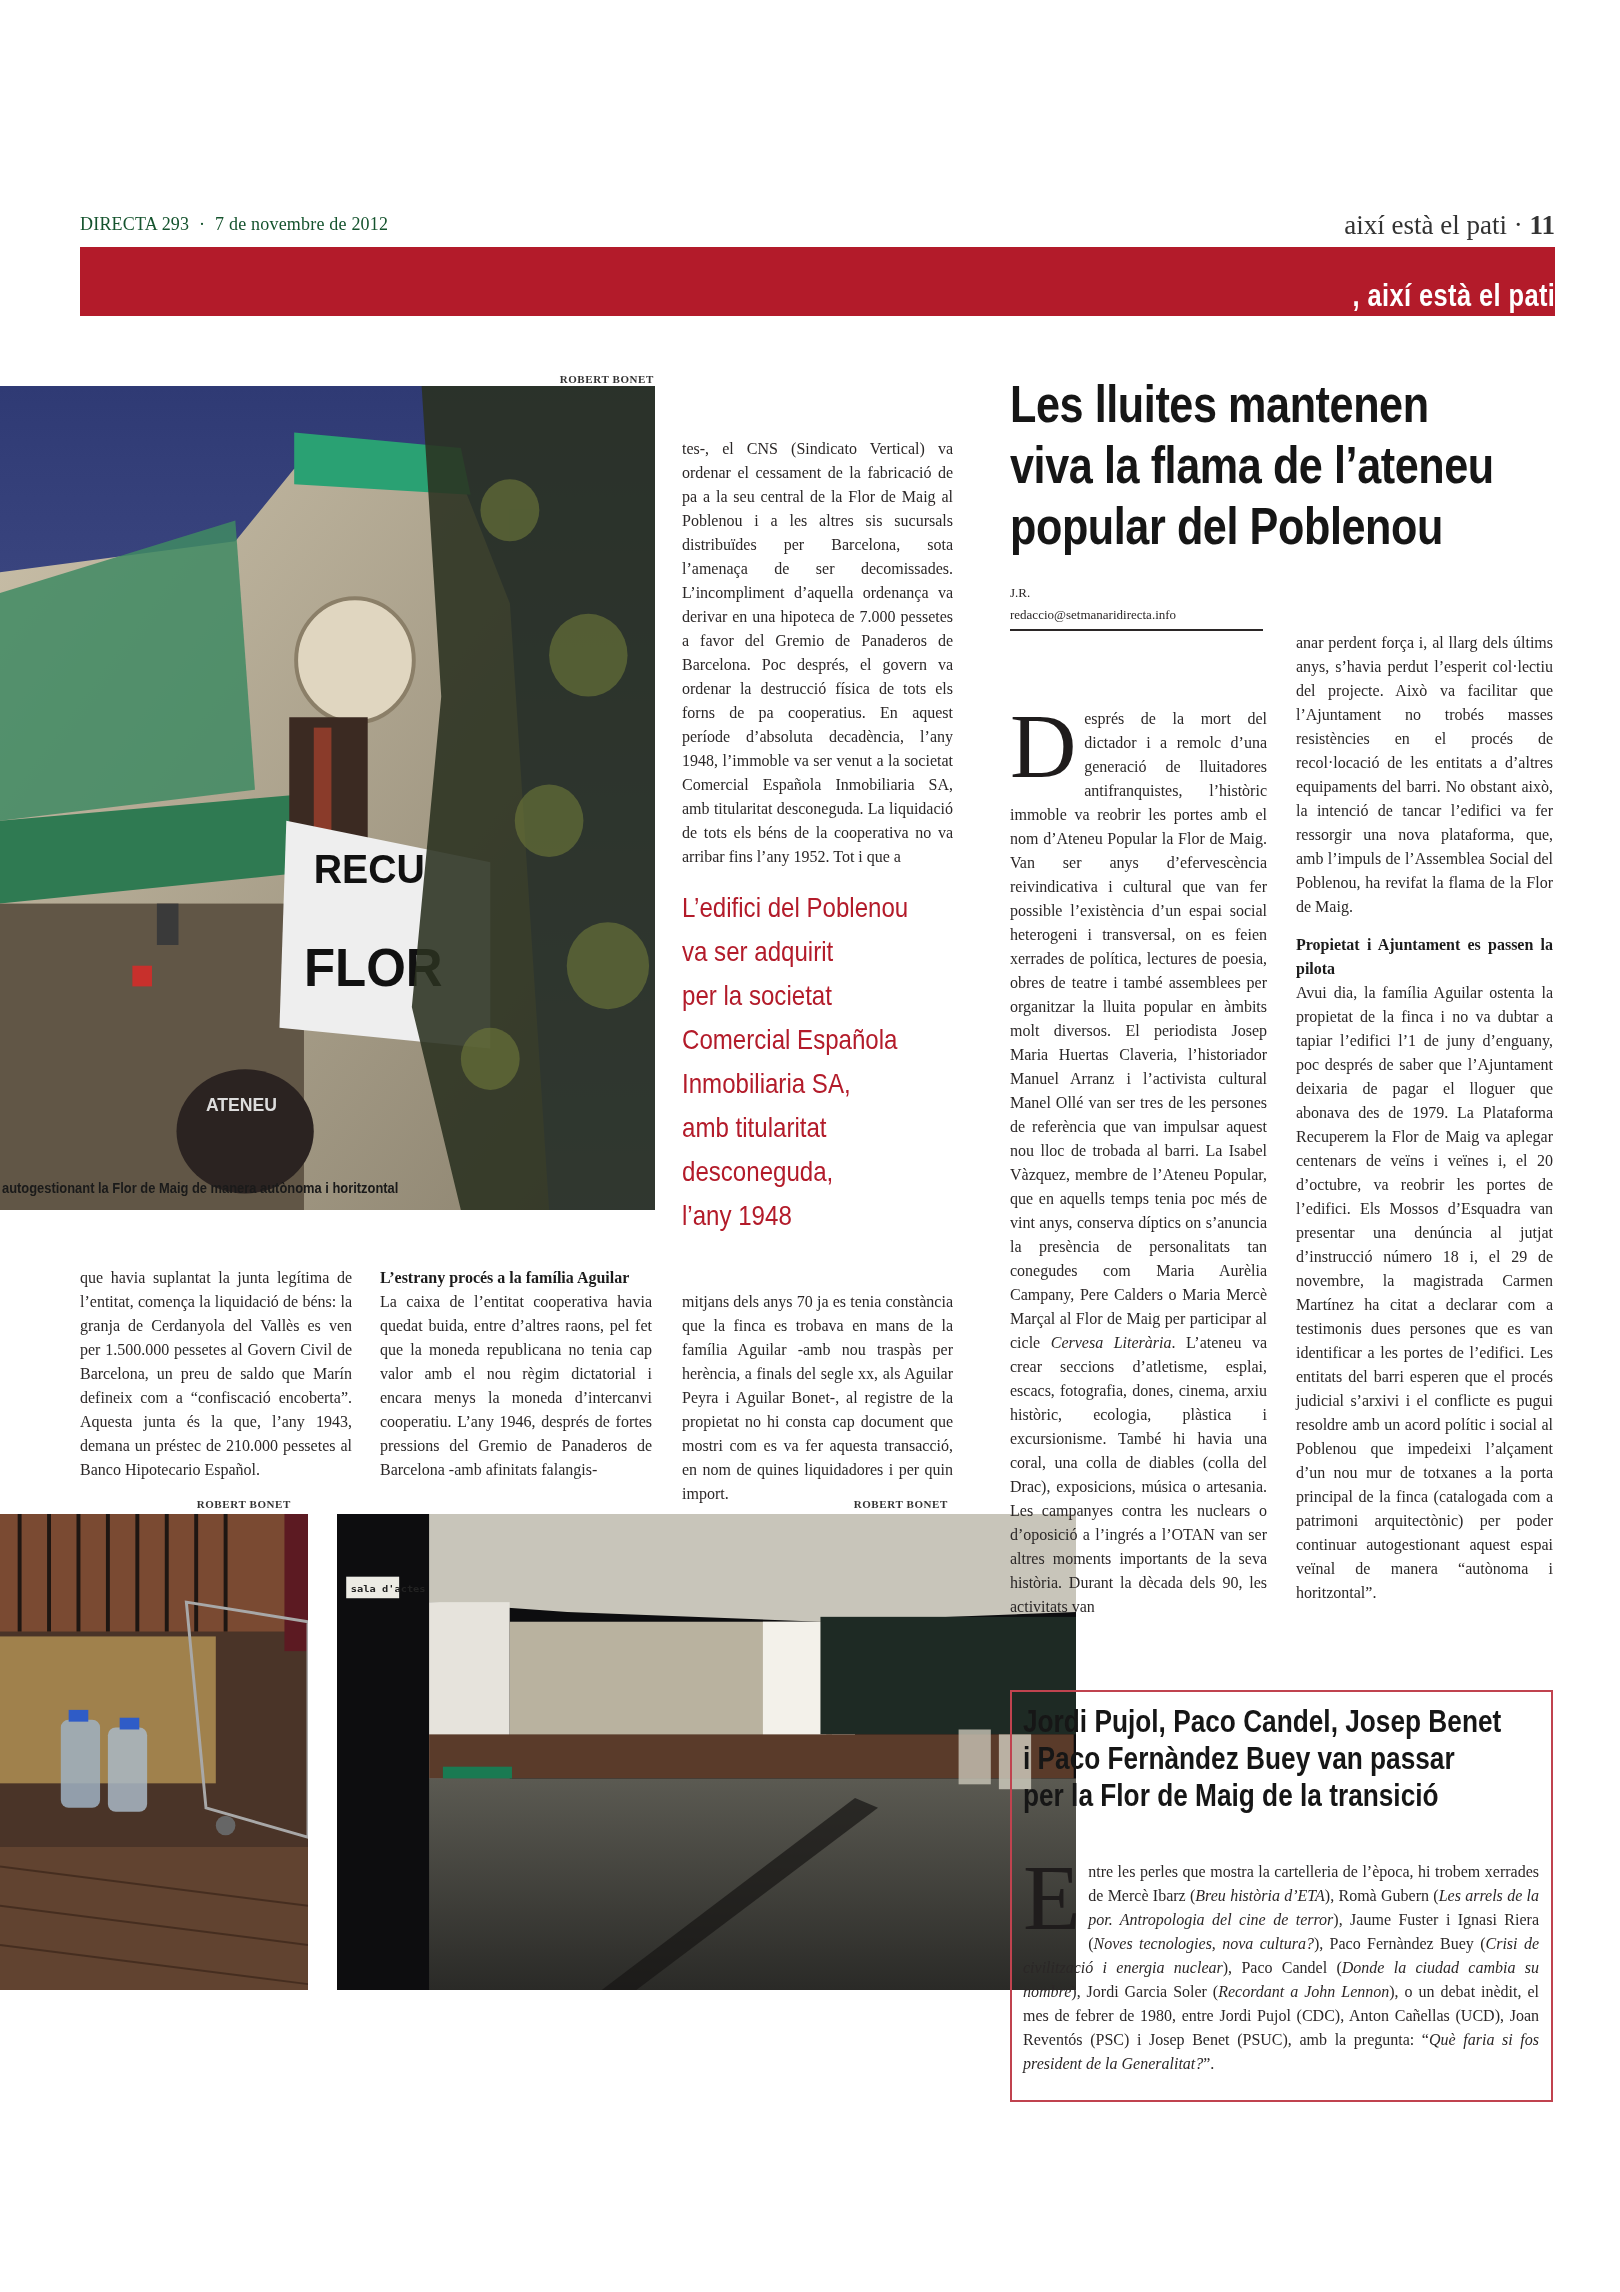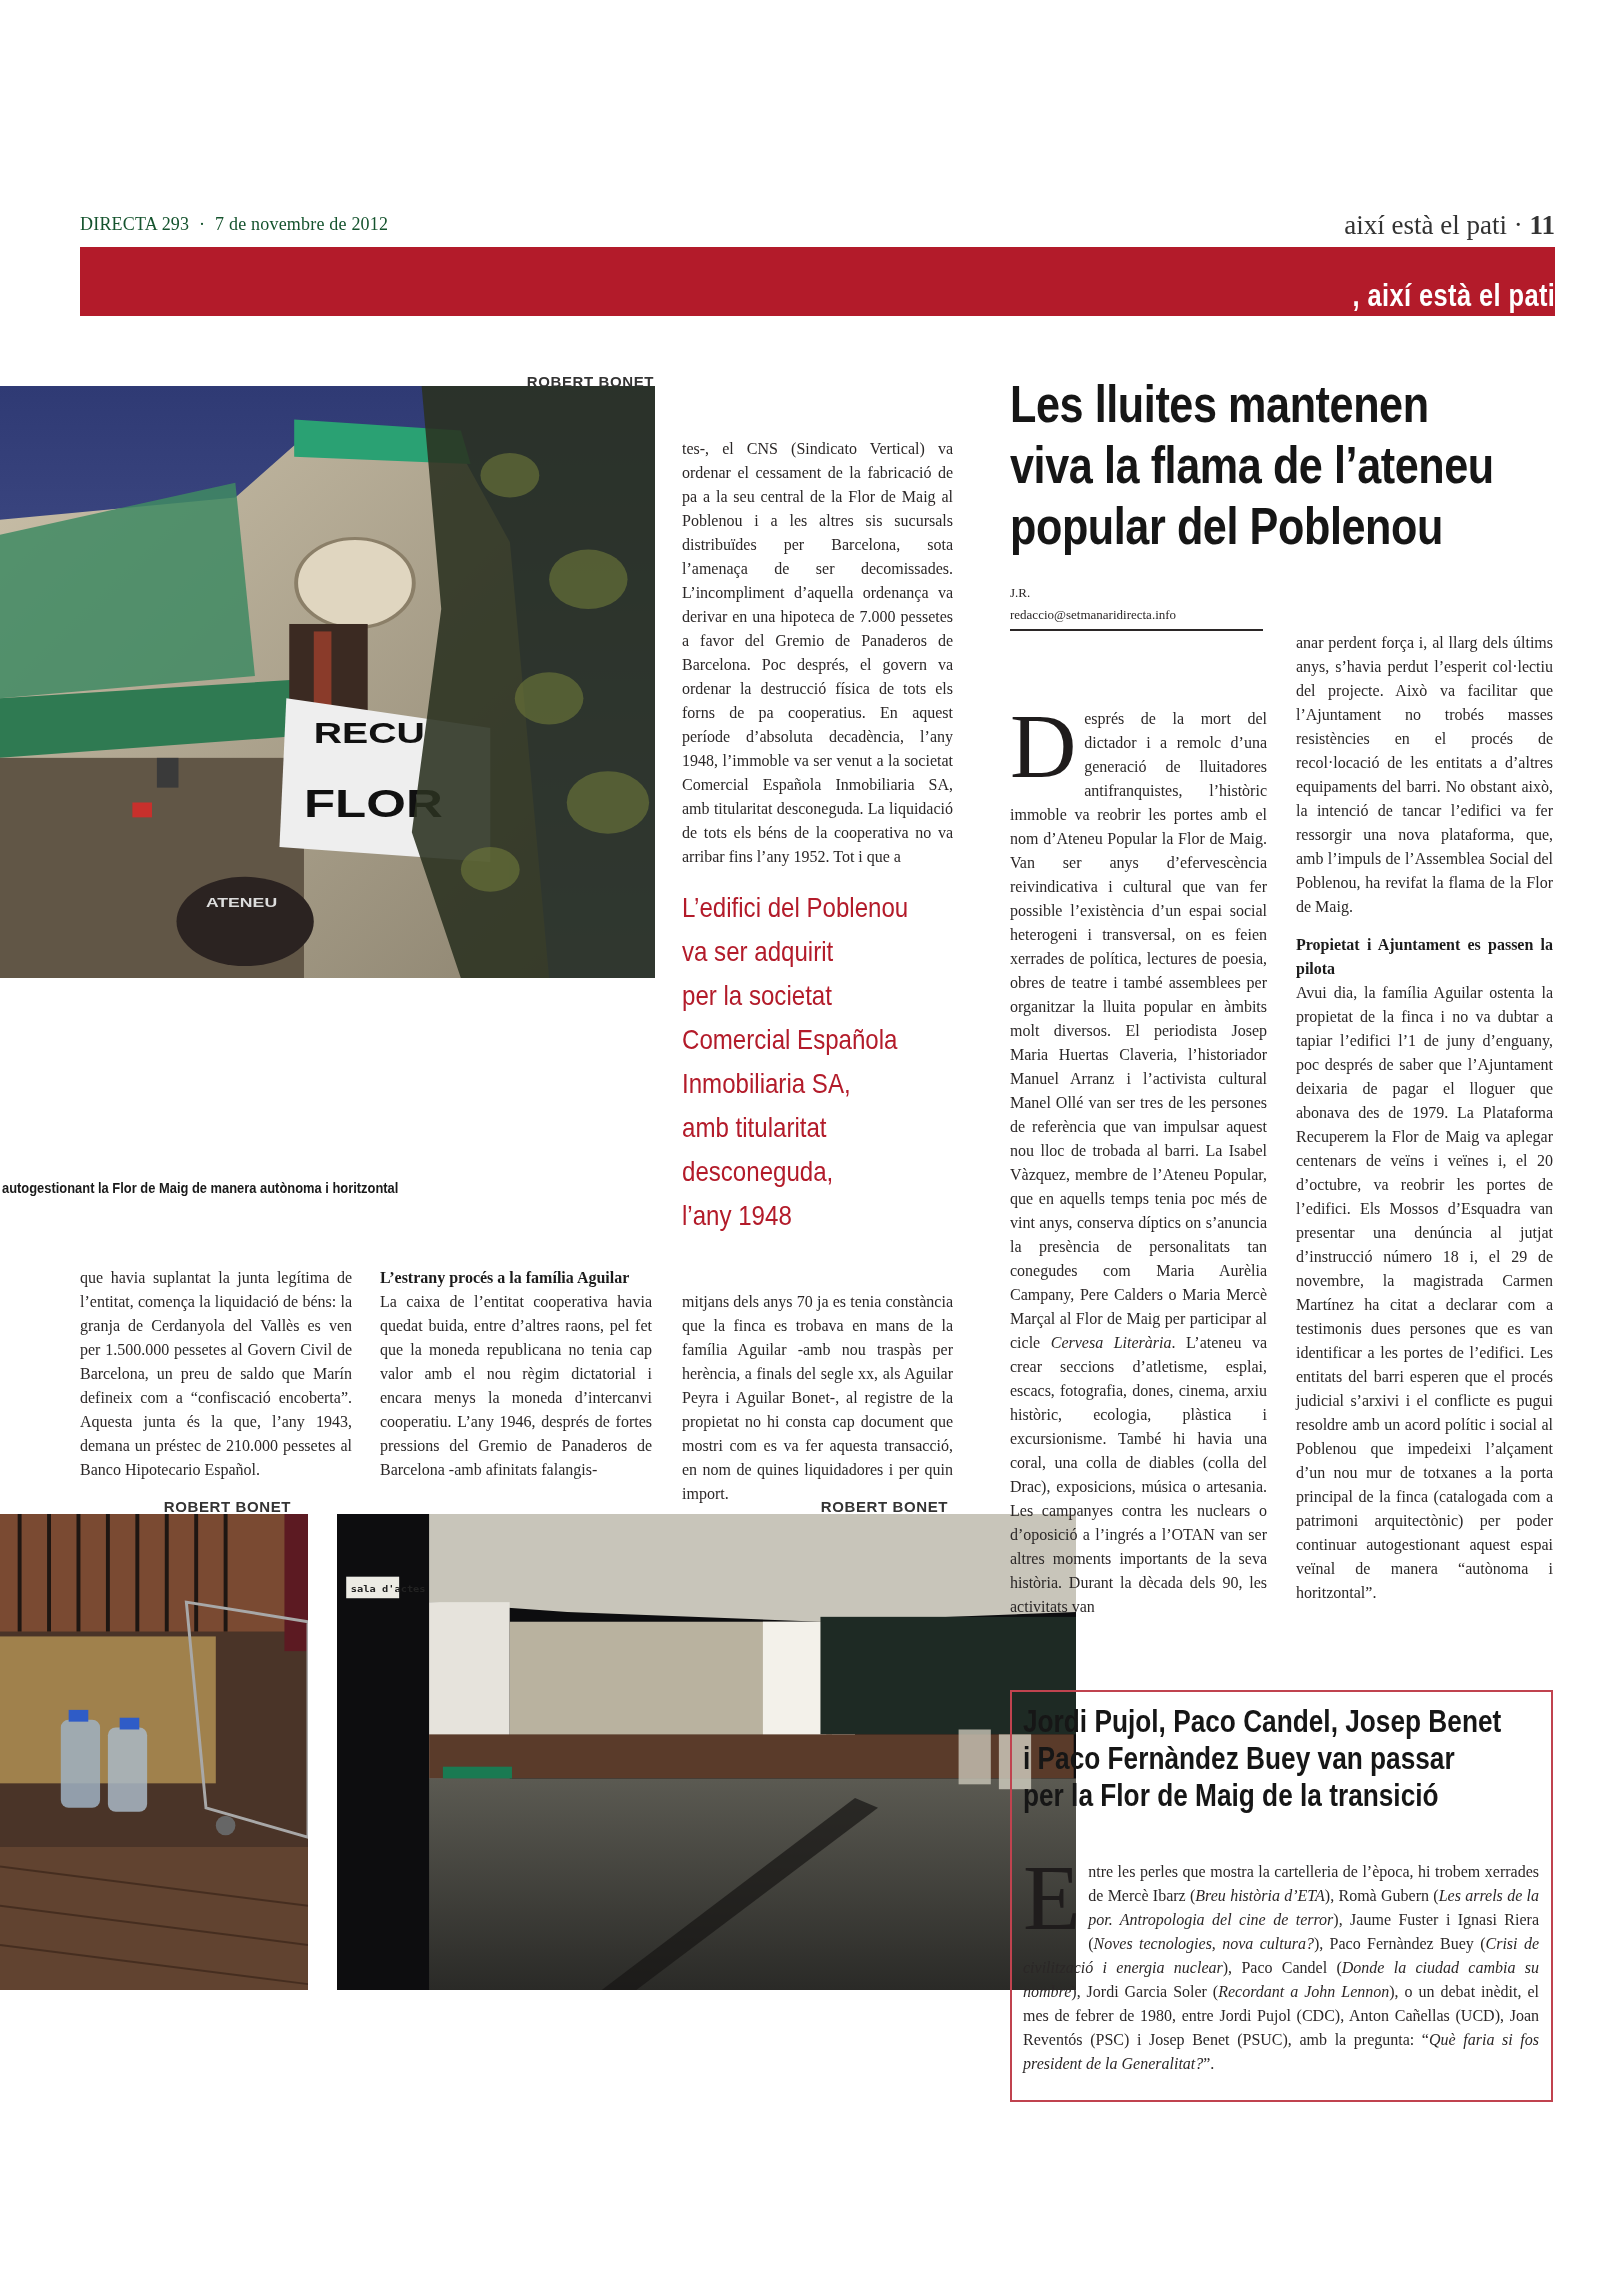--- a/index.html
+++ b/index.html
@@ -9,21 +9,21 @@
   
   .run-left { left: 80px; top: 214px; font-family: "Liberation Serif", serif; font-size: 18px; color: #14532d; letter-spacing: 0.2px; }
   .run-left .dot { margin: 0 9.8px; }
   .run-right { right: 65px; top: 210px; font-family: "Liberation Serif", serif; font-size: 27px; color: #333; }
   .run-right b { font-weight: bold; }
 
   .section-bar { left: 80px; top: 247px; width: 1475px; height: 69px; background: #b31b2a; }
   .section-title { right: 65px; top: 280px; font-family: "Liberation Sans", sans-serif; font-weight: bold; font-size: 31px; color: #fff; line-height: 1; transform: scaleX(0.82); transform-origin: right; letter-spacing: 0.5px; }
 
   
-  .credit { font-family: Liberation Sans, sans-serif; font-size: 15px; letter-spacing: 0.6px; color: #333; font-weight: bold; }
+  .credit { font-family: Liberation Serif, serif; font-size: 11px; letter-spacing: 0.6px; color: #333; font-weight: bold; }
 
   
   .photo { overflow: hidden; }
   .photo svg { display: block; width: 100%; height: 100%; }
 
   .caption { left: 2px; top: 1179px; font-family: "Liberation Sans", sans-serif; font-weight: bold; font-size: 15px; color: #1a1a1a; transform: scaleX(0.86); transform-origin: left; white-space: nowrap; }
 
   
   .col { font-family: "Liberation Serif", serif; font-size: 16px; line-height: 24px; color: #2b2727; text-align: justify; hyphens: manual; margin-top: 48px; }
   .col p { margin: 0; }
@@ -50,21 +50,21 @@
   <span>DIRECTA 293</span><span class="dot">·</span><span>7 de novembre de 2012</span>
 </div>
 <div class="abs run-right">
   <span>així està el pati</span> <span>·</span> <b>11</b>
 </div>
 
 <div class="abs section-bar"></div>
 <div class="abs section-title">, així està el pati</div>
 
 <div class="abs credit" style="right:966px; top:373px;">ROBERT BONET</div>
-<div class="abs photo" style="left:0; top:386px; width:655px; height:592px;">
+<div class="abs photo" style="left:0; top:386px; width:655px; height:824px;">
   <svg viewBox="0 0 668 796" preserveAspectRatio="none">
     <defs>
       <linearGradient id="sky" x1="0" y1="0" x2="0" y2="1">
         <stop offset="0" stop-color="#2f3a74"></stop>
           <stop offset="1" stop-color="#5b66a0"></stop>
       </linearGradient>
       <linearGradient id="stone" x1="0" y1="0" x2="1" y2="1">
         <stop offset="0" stop-color="#c9bfa8"></stop>
           <stop offset="1" stop-color="#8f8672"></stop>
       </linearGradient>

